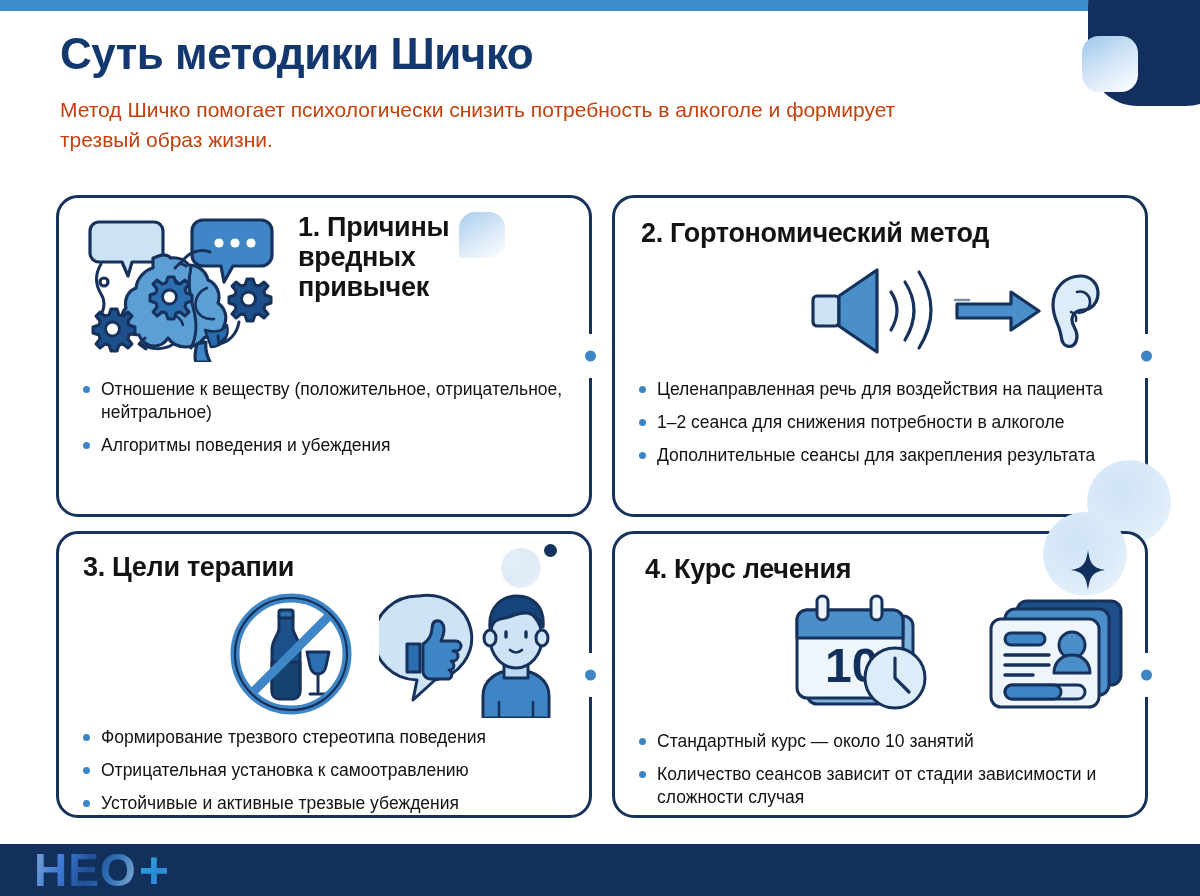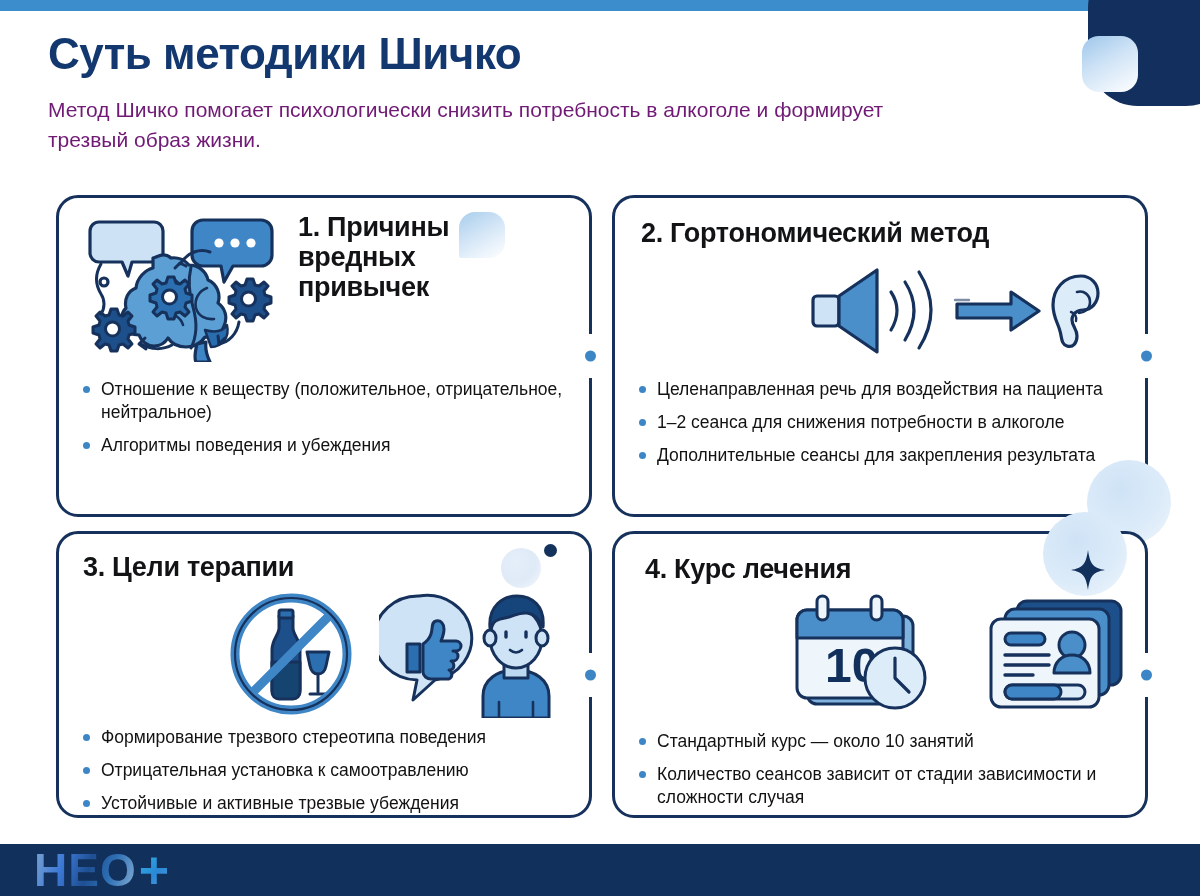--- a/index.html
+++ b/index.html
@@ -34,28 +34,28 @@
   .corner-soft {
     position: absolute;
     top: 36px; right: 62px;
     width: 56px; height: 56px;
     border-radius: 17px;
     background: linear-gradient(150deg, #9dc6ea 0%, #cfe3f6 45%, #ffffff 100%);
     z-index: 4;
   }
 
   
-  .header { position: absolute; left: 48px; top: 30px; width: 1050px; }
+  .header { position: absolute; left: 60px; top: 30px; width: 1050px; }
   .title {
     font-size: 44px; font-weight: 700; color: #12386f;
     letter-spacing: -0.5px; line-height: 1.1;
   }
   .subtitle {
     margin-top: 17px;
-    font-size: 21px; color: #701a75; line-height: 1.42; font-weight: 400;
+    font-size: 21px; color: #c2410c; line-height: 1.42; font-weight: 400;
     max-width: 900px;
   }
 
   
   .grid {
     position: absolute; left: 56px; top: 195px;
     width: 1092px; height: 623px;
     display: grid;
     grid-template-columns: 536px 536px;
     grid-template-rows: 322px 287px;

